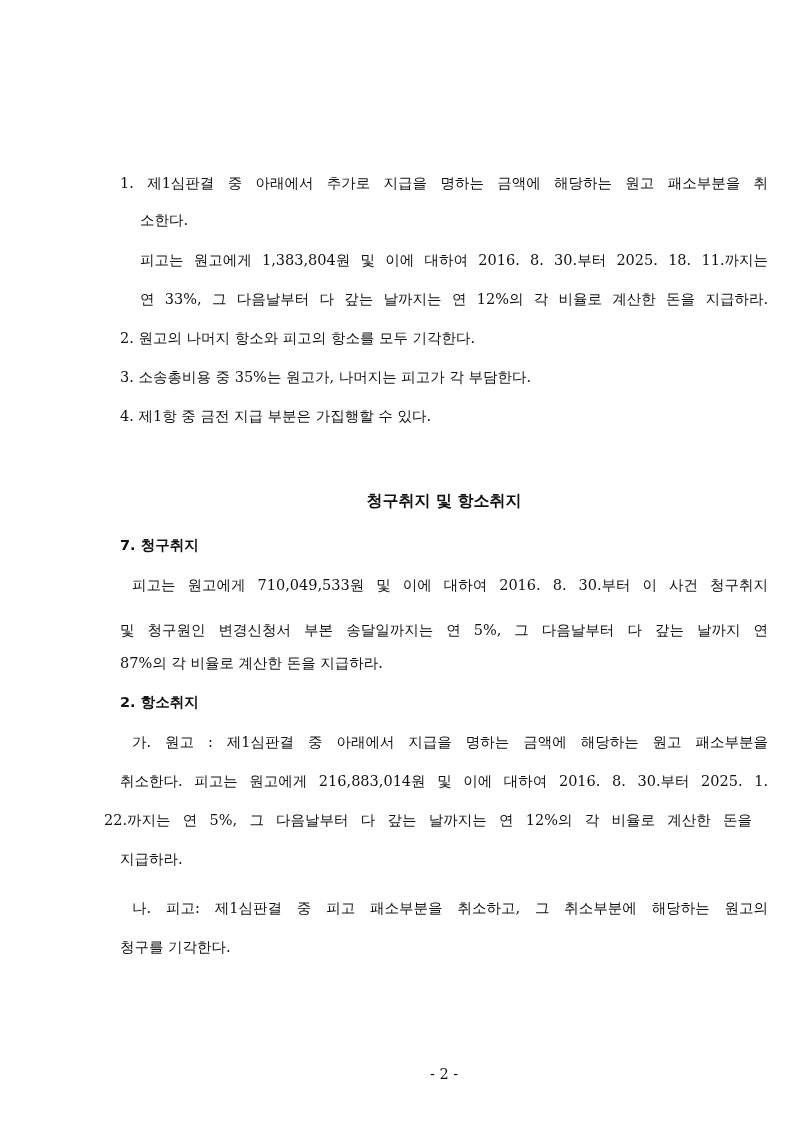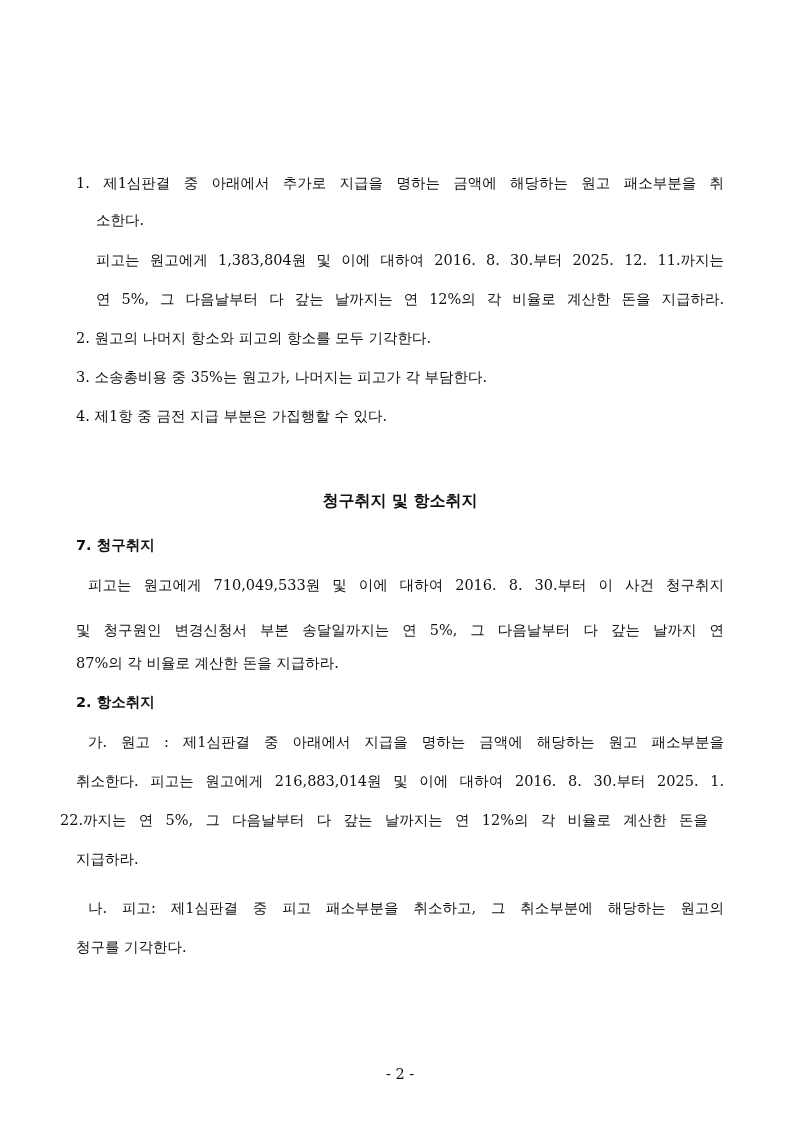--- a/index.html
+++ b/index.html
@@ -6,37 +6,38 @@
     body {
       width: 800px; height: 1131px; position: relative; overflow: hidden;
       font-family: "DejaVu Serif", "Liberation Serif", serif;
       color: #111111;
       font-size: 14.5px;
     }
     .line {
       position: absolute;
       white-space: nowrap;
       line-height: 20px;
+      margin-left: 44px;
     }
     .justify {
       text-align: justify;
       text-align-last: justify;
       white-space: normal;
     }
     .bold { font-weight: bold; font-family: "DejaVu Sans", "Liberation Sans", sans-serif; }
     .center { text-align: center; }
   </style>
 </head>
 <body>
 
 <div>
   <div class="line justify" style="left:76px; top:173px; width:648px;">1. 제1심판결 중 아래에서 추가로 지급을 명하는 금액에 해당하는 원고 패소부분을 취</div>
   <div class="line" style="left:96px; top:210px;">소한다.</div>
-  <div class="line justify" style="left:96px; top:250px; width:628px;">피고는 원고에게 1,383,804원 및 이에 대하여 2016. 8. 30.부터 2025. 12. 11.까지는</div>
-  <div class="line justify" style="left:96px; top:289px; width:628px;">연 5%, 그 다음날부터 다 갚는 날까지는 연 12%의 각 비율로 계산한 돈을 지급하라.</div>
+  <div class="line justify" style="left:96px; top:250px; width:628px;">피고는 원고에게 1,383,804원 및 이에 대하여 2016. 8. 30.부터 2025. 18. 11.까지는</div>
+  <div class="line justify" style="left:96px; top:289px; width:628px;">연 33%, 그 다음날부터 다 갚는 날까지는 연 12%의 각 비율로 계산한 돈을 지급하라.</div>
   <div class="line" style="left:76px; top:328px;">2. 원고의 나머지 항소와 피고의 항소를 모두 기각한다.</div>
   <div class="line" style="left:76px; top:367px;">3. 소송총비용 중 35%는 원고가, 나머지는 피고가 각 부담한다.</div>
   <div class="line" style="left:76px; top:406px;">4. 제1항 중 금전 지급 부분은 가집행할 수 있다.</div>
 </div>
 
 <div>
   <div class="line bold center" style="left:0; width:800px; top:491px; font-size:16px;">청구취지 및 항소취지</div>
 
   <div class="line bold" style="left:76px; top:535px;">7. 청구취지</div>
   <div class="line justify" style="left:88px; top:575px; width:636px;">피고는 원고에게 710,049,533원 및 이에 대하여 2016. 8. 30.부터 이 사건 청구취지</div>

